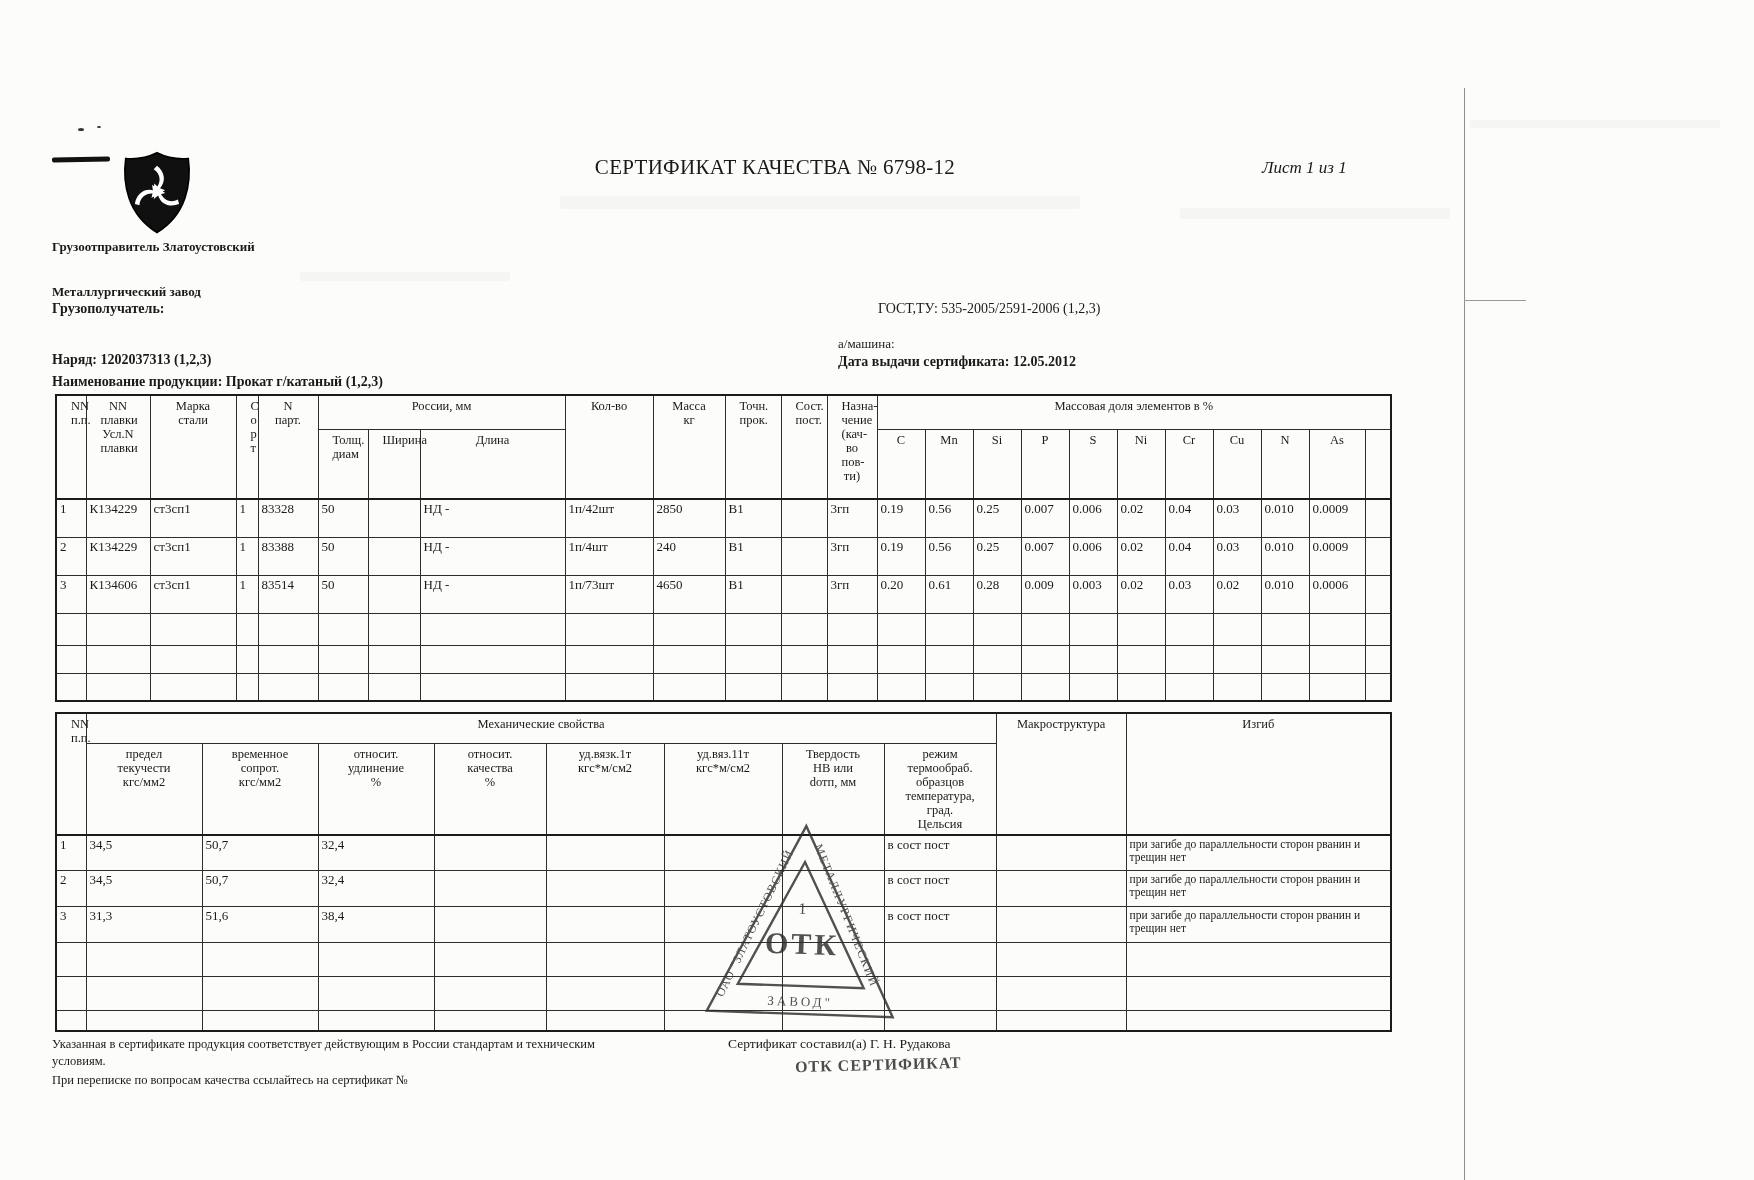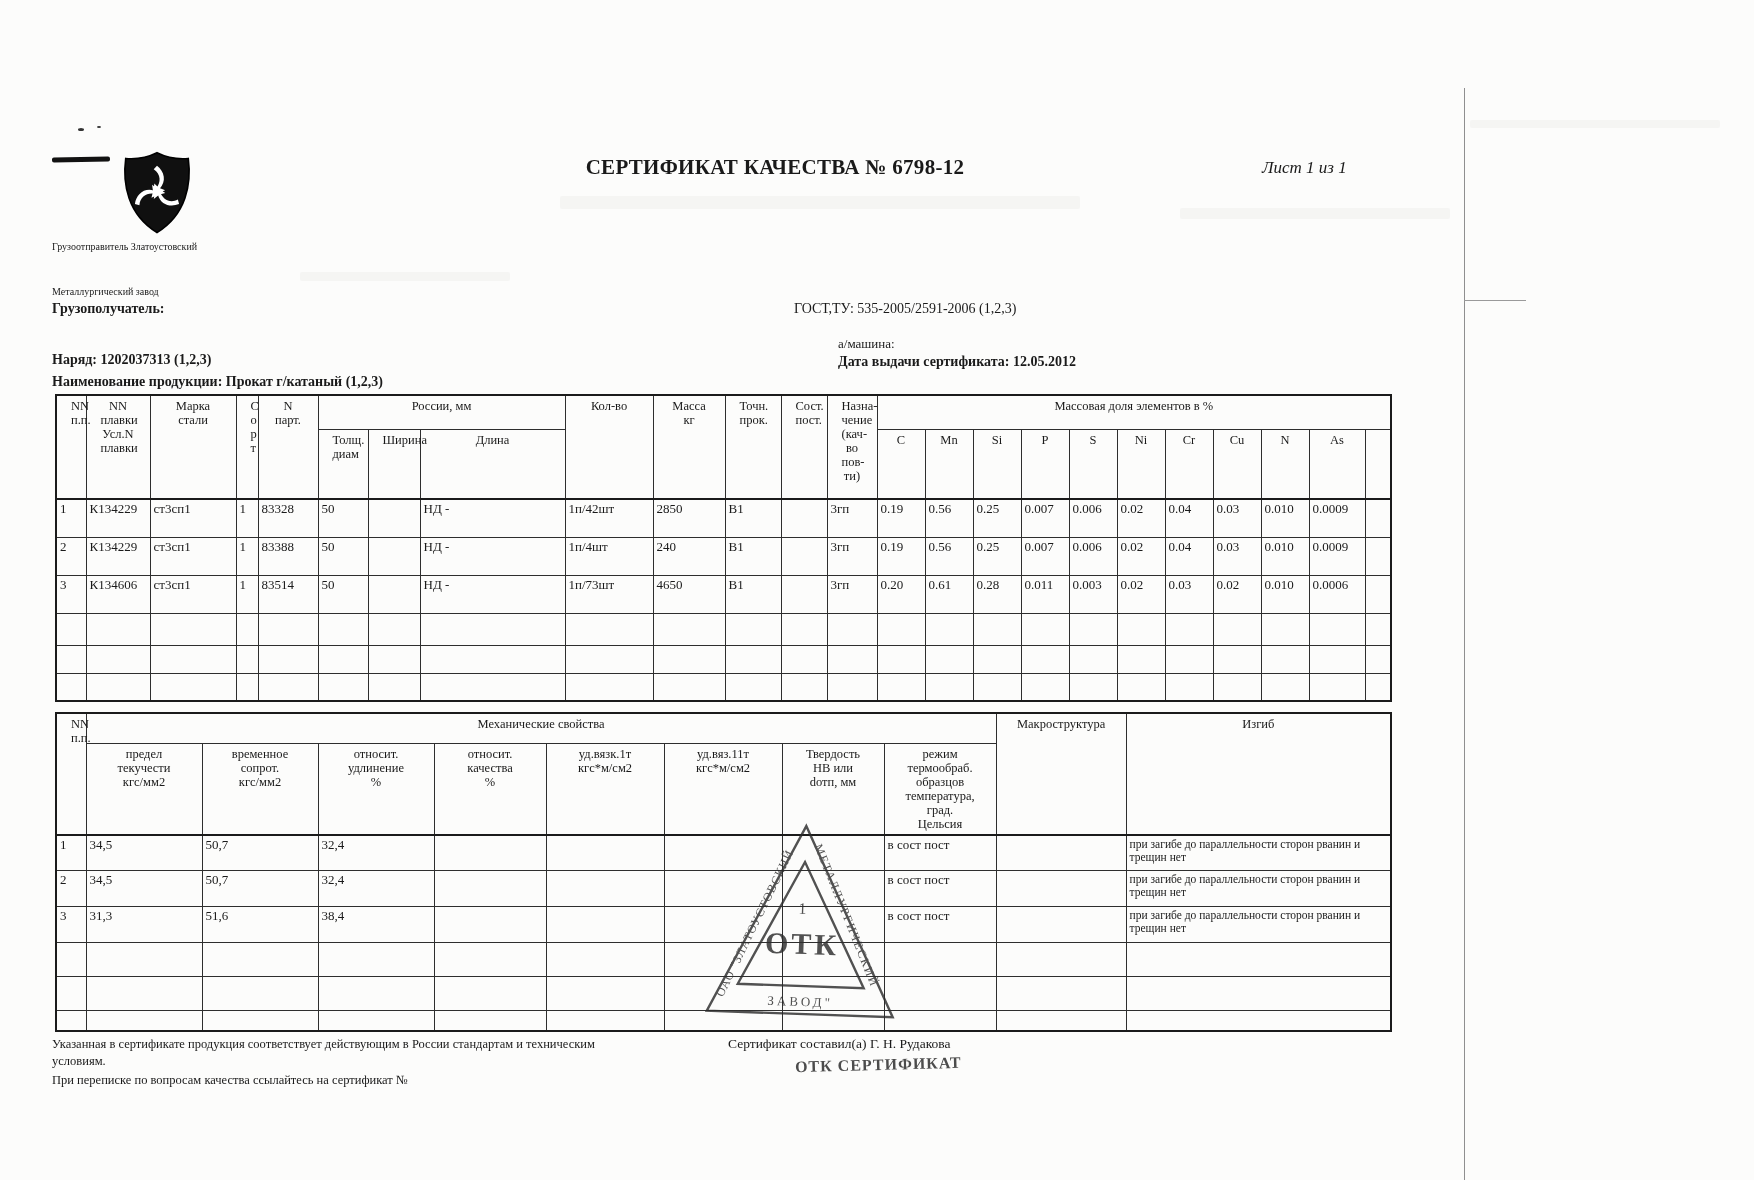--- a/index.html
+++ b/index.html
@@ -10,23 +10,23 @@
   .abs { position:absolute; }
 
   
   .dash { background:#121212; border-radius:2px; transform:rotate(-1deg); }
   .dot  { background:#333; border-radius:50%; }
   .vline { background:#8f8f8f; }
   .hline { background:#9a9a9a; }
   .streak { background:#efeeec; opacity:.55; border-radius:2px; }
 
   
-  .title { font-size:21px; font-weight:bold; text-align:center; letter-spacing:.3px; }
+  .title { font-size:21px; font-weight:normal; text-align:center; letter-spacing:.3px; }
   .sheet { font-size:17px; }
-  .shipper { font-size:10px; font-weight:normal; line-height:14px; }
+  .shipper { font-size:13px; font-weight:bold; line-height:14px; }
   .lbl { font-size:14px; font-weight:bold; }
   .plain { font-size:14px; }
   .small-plain { font-size:13px; }
 
   
   table { border-collapse:collapse; table-layout:fixed; background:transparent; }
   .doc-table { border:2.5px solid #1b1b1b; }
   .doc-table th, .doc-table td { border:1px solid #2e2e2e; font-weight:normal; }
   .doc-table thead { border-bottom:2.5px solid #1b1b1b; }
   .doc-table th { white-space:pre-line; font-size:12.5px; text-align:center; vertical-align:top; padding:3px 14px; line-height:14px; }
@@ -76,21 +76,21 @@
     </svg>
   </div>
 
   <div class="abs title" style="left:500px; top:155px; width:550px;">СЕРТИФИКАТ КАЧЕСТВА № 6798-12</div>
   <div class="abs sheet" style="left:1262px; top:158px;font-style:italic;">Лист 1 из 1</div>
 
   <div class="abs shipper" style="left:52px; top:240px;">Грузоотправитель Златоустовский</div>
   <div class="abs shipper" style="left:52px; top:255px;margin-top:30px;">Металлургический завод</div>
 
   <div class="abs lbl" style="left:52px; top:301px;">Грузополучатель:</div>
-  <div class="abs plain" style="left:794px; top:301px;">ГОСТ,ТУ: 535-2005/2591-2006 (1,2,3)</div>
+  <div class="abs plain" style="left:878px; top:301px;">ГОСТ,ТУ: 535-2005/2591-2006 (1,2,3)</div>
   <div class="abs small-plain" style="left:838px; top:336px;">а/машина:</div>
   <div class="abs lbl" style="left:838px; top:354px;">Дата выдачи сертификата: 12.05.2012</div>
   <div class="abs lbl" style="left:52px; top:352px;">Наряд: 1202037313 (1,2,3)</div>
   <div class="abs lbl" style="left:52px; top:374px;">Наименование продукции: Прокат г/катаный (1,2,3)</div>
 
   <table id="table1" class="abs doc-table" style="left:55px; top:394px; width:1335px;">
     <colgroup>
       <col style="width:30px">
         <col style="width:64px">
         <col style="width:86px">
@@ -225,21 +225,21 @@
           <td></td>
           <td>НД -</td>
           <td>1п/73шт</td>
           <td>4650</td>
           <td>В1</td>
           <td></td>
           <td>3гп</td>
           <td>0.20</td>
           <td>0.61</td>
           <td>0.28</td>
-          <td>0.011</td>
+          <td>0.009</td>
           <td>0.003</td>
           <td>0.02</td>
           <td>0.03</td>
           <td>0.02</td>
           <td>0.010</td>
           <td>0.0006</td>
           <td></td>
         </tr>
         <tr style="height: 32px;">
           <td></td>

